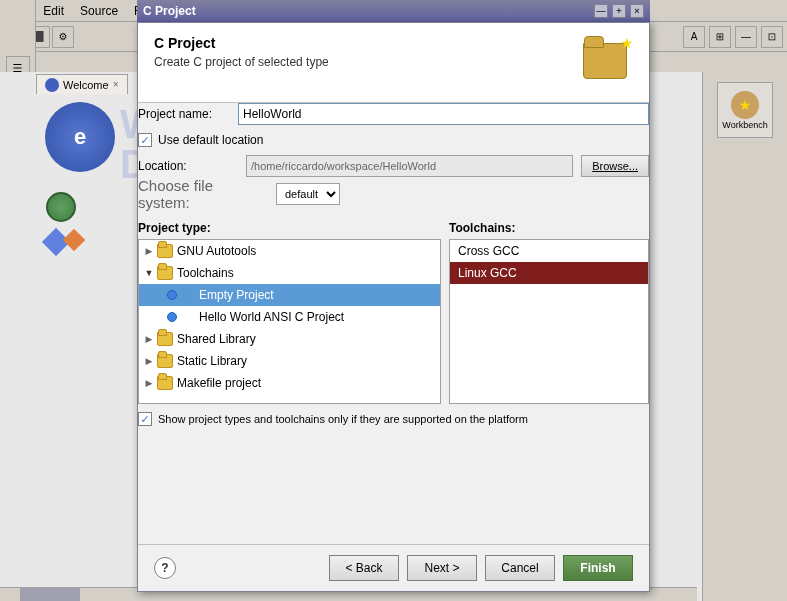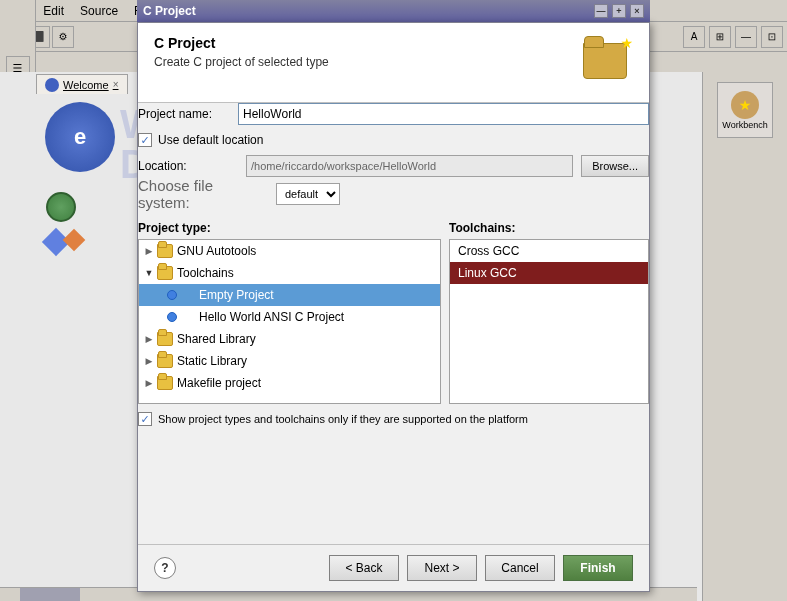--- a/index.html
+++ b/index.html
@@ -243,20 +243,21 @@
       color: #666;
       outline: none;
     }
     .browse-btn {
       height: 22px;
       padding: 0 10px;
       font-size: 11px;
       background: linear-gradient(to bottom, #f0f0f0, #d8d8d8);
       border: 1px solid #a0a0a0;
       cursor: pointer;
+      text-decoration: underline;
     }
 
     
     .filesystem-row {
       display: flex;
       align-items: center;
       margin-bottom: 10px;
       gap: 8px;
     }
     .filesystem-label {
@@ -468,21 +469,21 @@
   </div>
 
   <div class="left-sidebar">
     <div style="width:24px;height:24px;background:#d4d0c8;border:1px solid #a0a0a0;display:flex;align-items:center;justify-content:center;font-size:11px;margin-top:52px;cursor:pointer;">☰</div>
     <div style="width:24px;height:24px;background:#d4d0c8;border:1px solid #a0a0a0;display:flex;align-items:center;justify-content:center;font-size:11px;cursor:pointer;">⊡</div>
   </div>
 
   <div class="ide-content">
 
     <div style="position:absolute;top:0;left:36px;display:flex;align-items:flex-end;height:22px;">
-      <div style="background:#f0ede8;border:1px solid #a0a0a0;border-bottom:none;padding:2px 8px;font-size:11px;cursor:pointer;display:flex;align-items:center;gap:4px;height:20px;text-decoration:underline;">
+      <div style="background:#f0ede8;border:1px solid #a0a0a0;border-bottom:none;padding:2px 8px;font-size:11px;cursor:pointer;display:flex;align-items:center;gap:4px;height:20px;">
         <span style="width:14px;height:14px;border-radius:50%;background:#4060c0;display:inline-block;"></span>
         <span>Welcome</span>
         <span style="font-size:10px;color:#666;">×</span>
       </div>
     </div>
 
     <div style="position:absolute;top:30px;left:45px;width:70px;height:70px;border-radius:50%;background:radial-gradient(circle,#5878d0,#3050a8);display:flex;align-items:center;justify-content:center;color:white;font-size:22px;font-weight:bold;">e</div>
 
     <div style="position:absolute;top:30px;left:120px;font-size:40px;font-weight:bold;color:#c8cce0;">W</div>
     <div style="position:absolute;top:70px;left:120px;font-size:40px;font-weight:bold;color:#c8cce0;">D</div>

